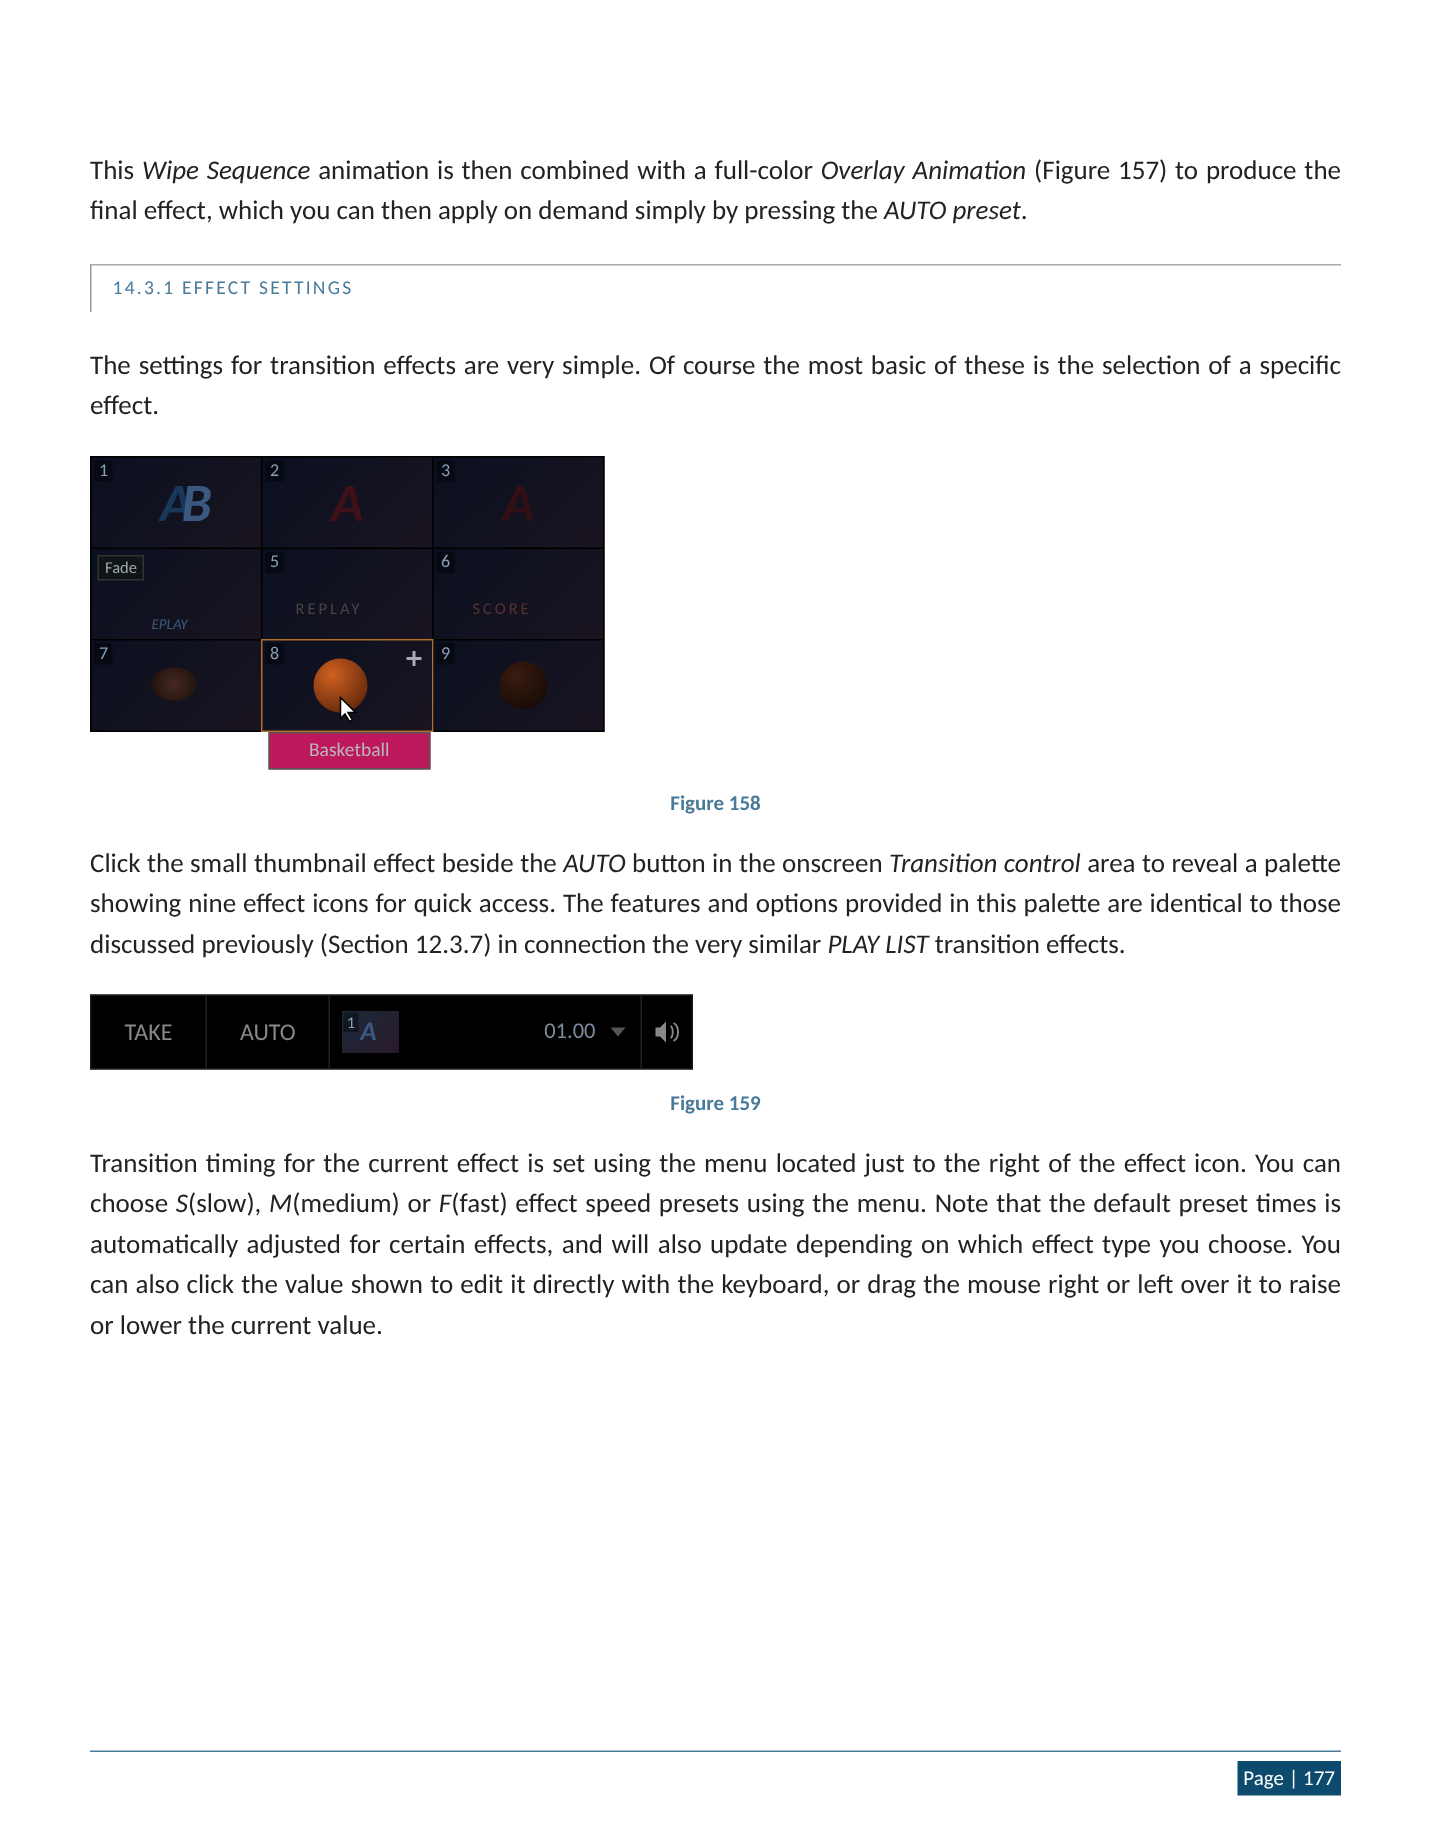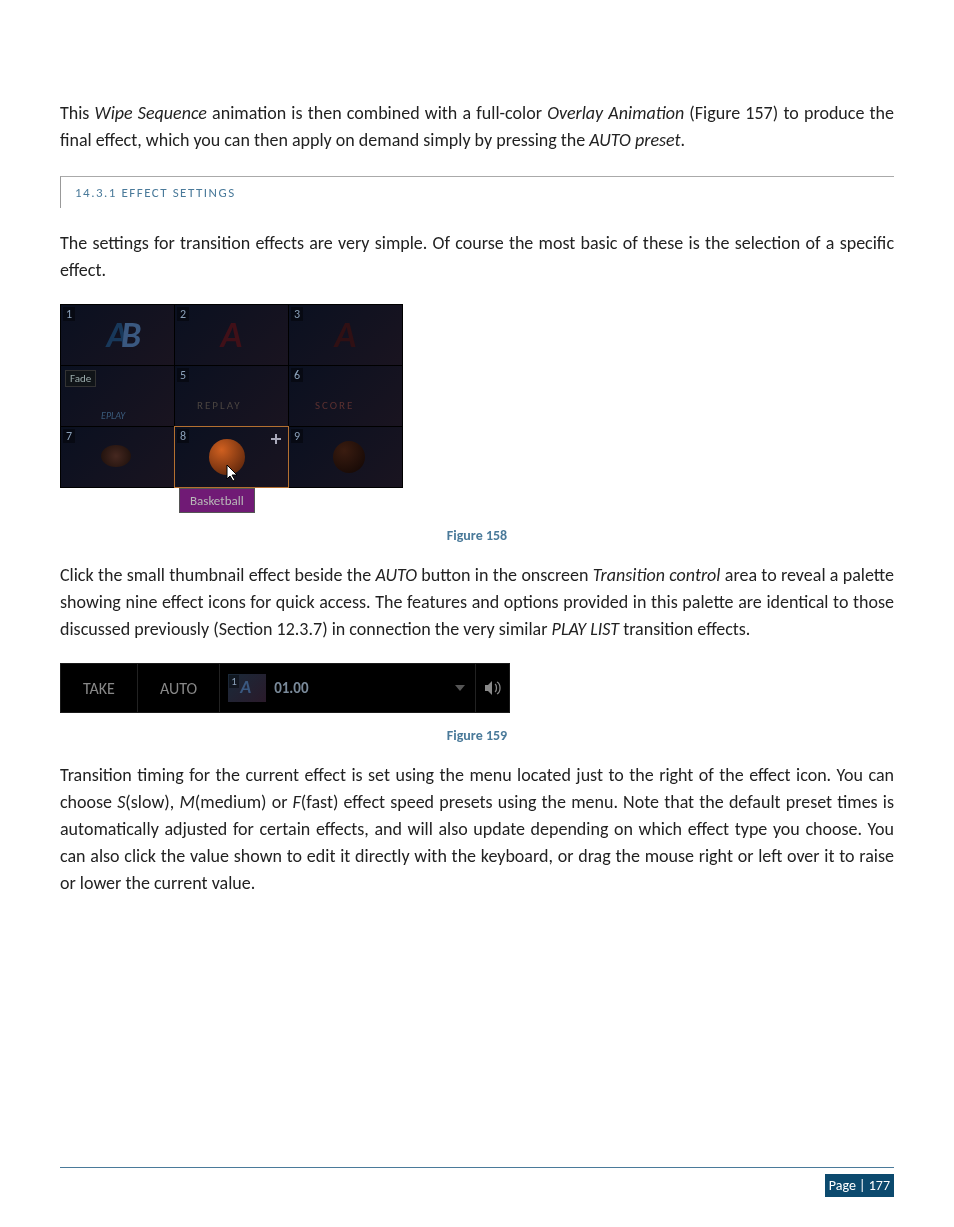--- a/index.html
+++ b/index.html
@@ -66,38 +66,38 @@
     position: absolute;
     bottom: 4px;
     left: 4px;
     background: #101418;
     color: #9aa;
     font-size: 11px;
     padding: 1px 4px;
     border: 1px solid #333;
   }
   .tooltip-box {
-    background: #701a75;
+    background: #be185d;
     color: #b8b8b8;
     font-size: 13px;
-    padding: 4px 10px;
+    padding: 4px 26px;
     border: 1px solid #555;
     width: fit-content;
     margin-left: 119px;
   }
   .cursor-svg { position: absolute; bottom: 4px; left: 50px; }
   .plus-svg { position: absolute; top: 6px; right: 6px; }
   .bigA { position:absolute; left:50%; top:50%; transform:translate(-50%,-50%); font-size:36px; font-weight:bold; font-style:italic; }
   
   .transport-bar {
     display: flex;
     align-items: center;
     background: #000;
     border: 1px solid #1a1a1a;
-    width: 450px;
+    width: 402px;
     height: 50px;
     margin-top: 16px;
   }
   .tb-btn {
     color: #888;
     font-size: 16px;
     padding: 0 22px;
     height: 100%;
     display: flex;
     align-items: center;
@@ -111,22 +111,21 @@
     position: relative;
   }
   .tb-thumb-num {
     position:absolute; top:1px; left:1px; color:#8aa0b8; font-size:11px;
     background: rgba(0,0,0,.4); padding: 0 2px;
   }
   .tb-time {
     color: #7a8a9a;
     font-size: 15px;
     flex: 1;
-    text-align: left;
-    font-weight: bold;
+    text-align: right;
   }
   .tb-caret { width:0; height:0; border-left:5px solid transparent; border-right:5px solid transparent; border-top:6px solid #555; margin: 0 10px;}
   .tb-sound {
     width: 34px; height:100%;
     display:flex; align-items:center; justify-content:center;
     border-left:1px solid #222;
   }
   .page-rule {
     border: none;
     border-top: 1px solid #4a7a9a;

